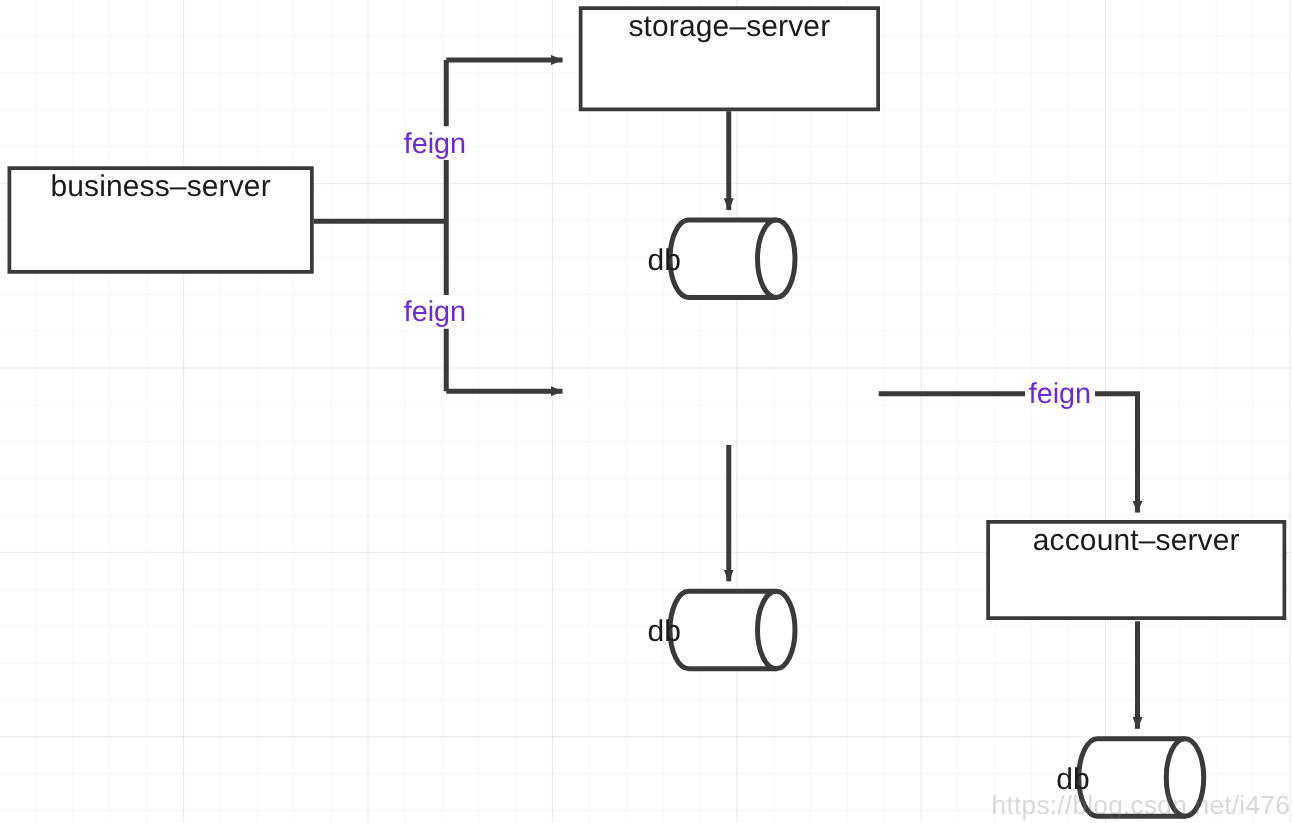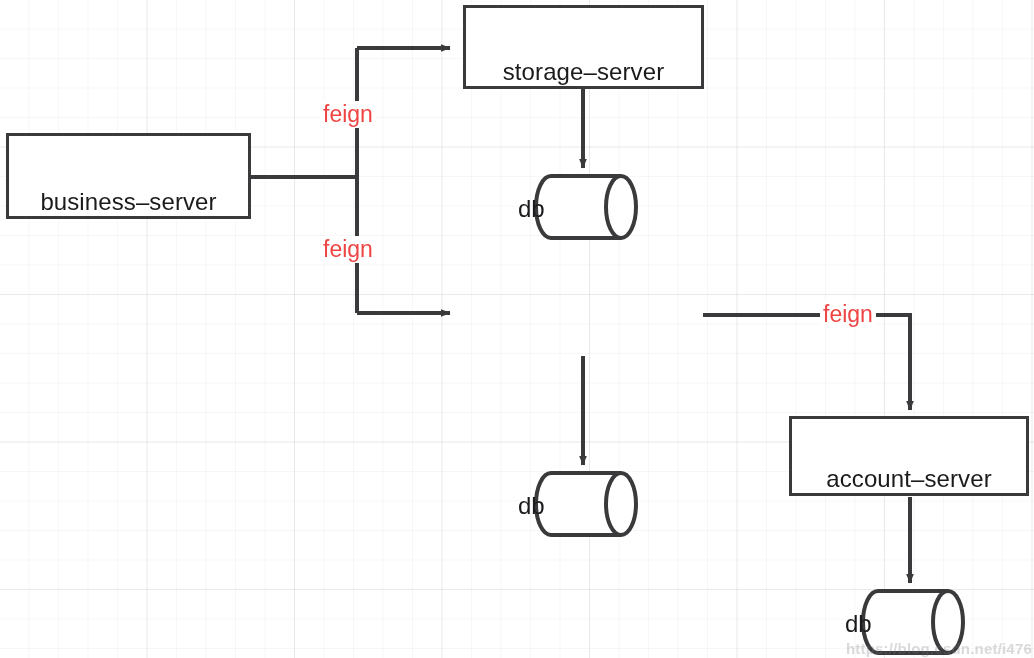--- a/index.html
+++ b/index.html
@@ -34,21 +34,21 @@
     width: 1034px;
     height: 658px;
     pointer-events: none;
   }
   .node {
     position: absolute;
     box-sizing: border-box;
     background: #ffffff;
     border: 3px solid #3a3a3c;
     display: flex;
-    align-items: flex-end;
+    align-items: flex-start;
     justify-content: center;
     color: #1b1b1d;
     font-size: 24px;
     letter-spacing: 0.1px;
     white-space: nowrap;
   }
   .db-wrap {
     position: absolute;
   }
   .db-label {
@@ -56,36 +56,35 @@
     left: 0;
     width: 100%;
     text-align: left;
     color: #1b1b1d;
     font-size: 24px;
     pointer-events: none;
   }
   .edge-label {
     position: absolute;
     background: #ffffff;
-    color: #ef4444;
+    color: #6d28d9;
     font-size: 23px;
     line-height: 1;
     padding: 2px 3px;
     white-space: nowrap;
   }
   .watermark {
     position: absolute;
     right: 2px;
     bottom: 1px;
-    font-size: 15px;
+    font-size: 21px;
     color: rgba(120,120,130,0.28);
     letter-spacing: 0.2px;
     white-space: nowrap;
     user-select: none;
-    font-weight: bold;
   }
 </style>
 </head>
 <body>
 
 <div id="canvas">
 
   <svg id="wires" viewBox="0 0 1034 658">
     <defs>
       <marker id="arrowhead" markerWidth="10" markerHeight="8" refX="9.4" refY="4" orient="auto" markerUnits="userSpaceOnUse">

